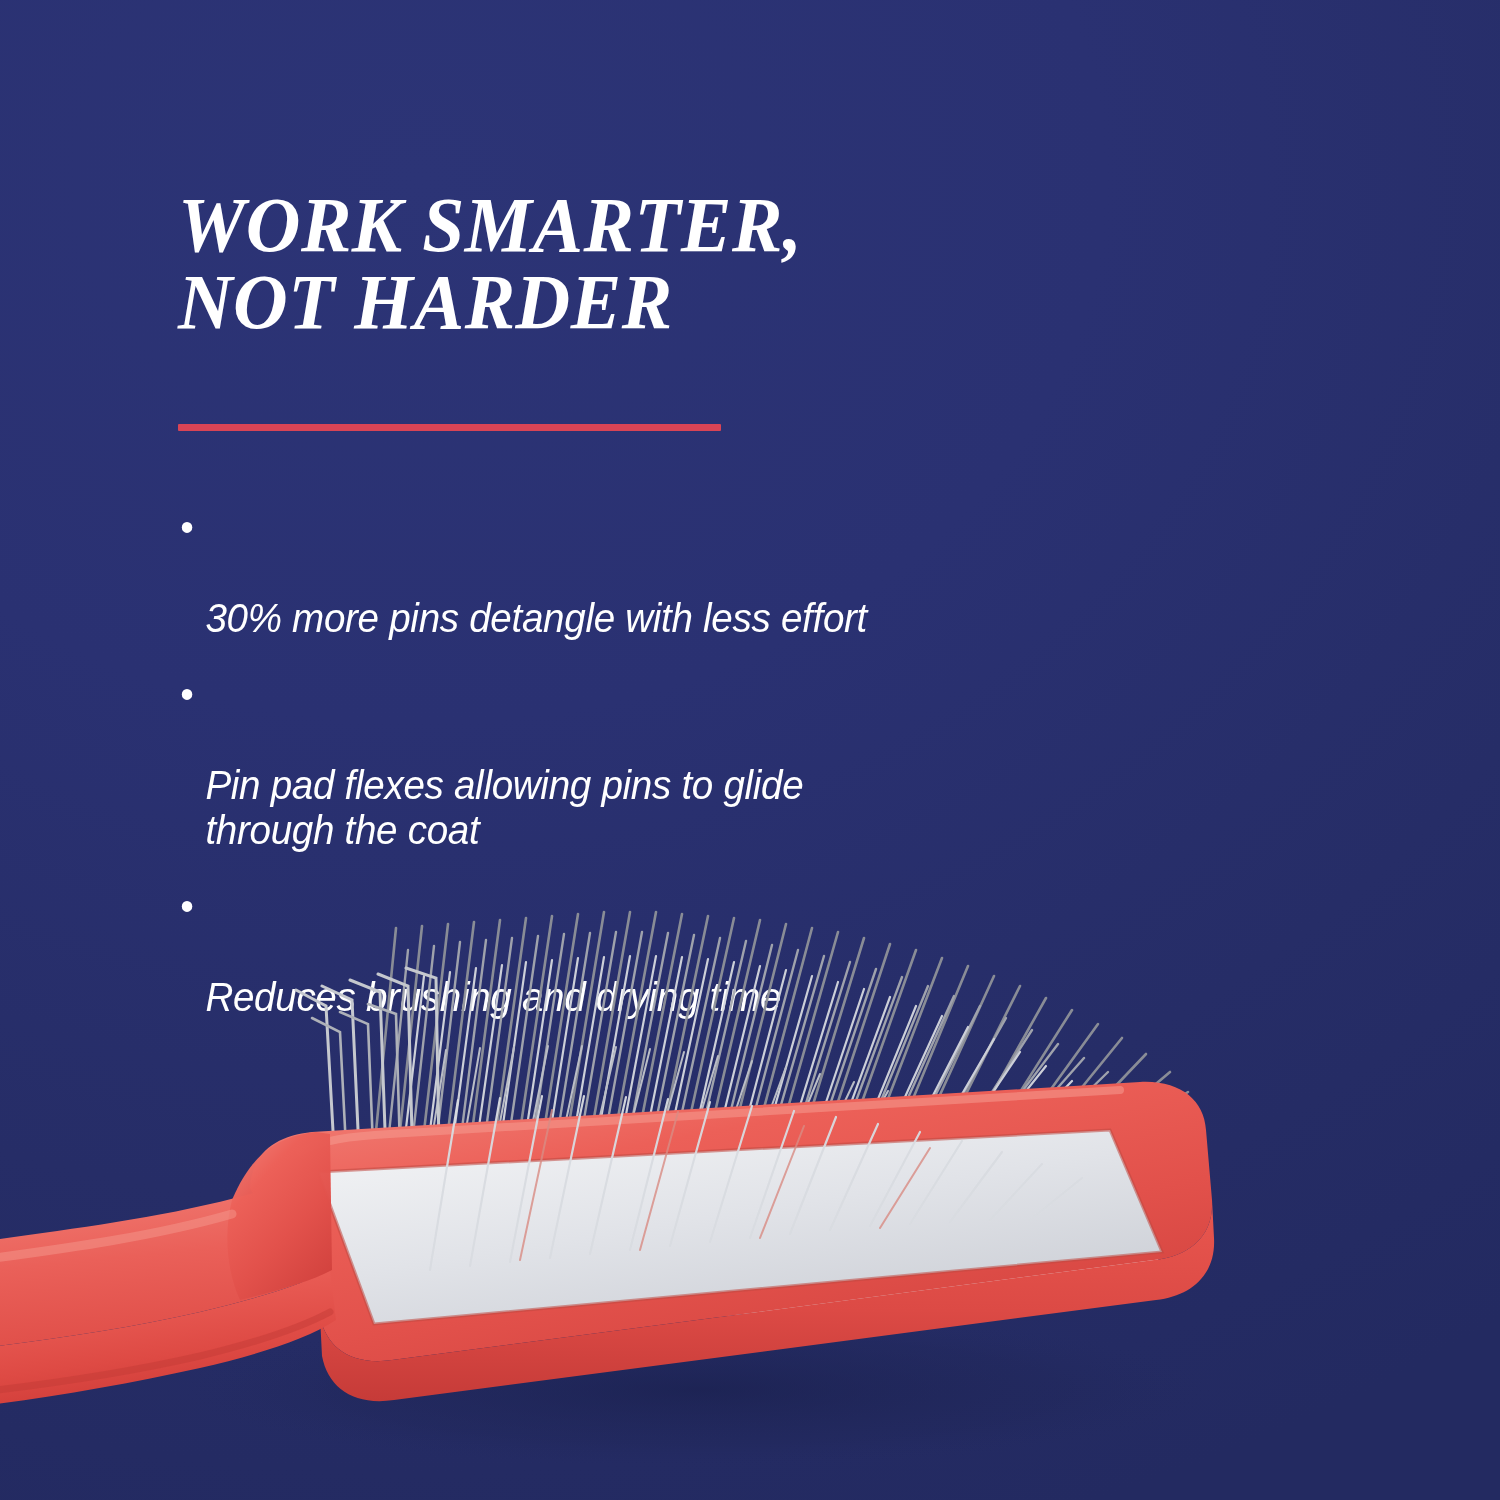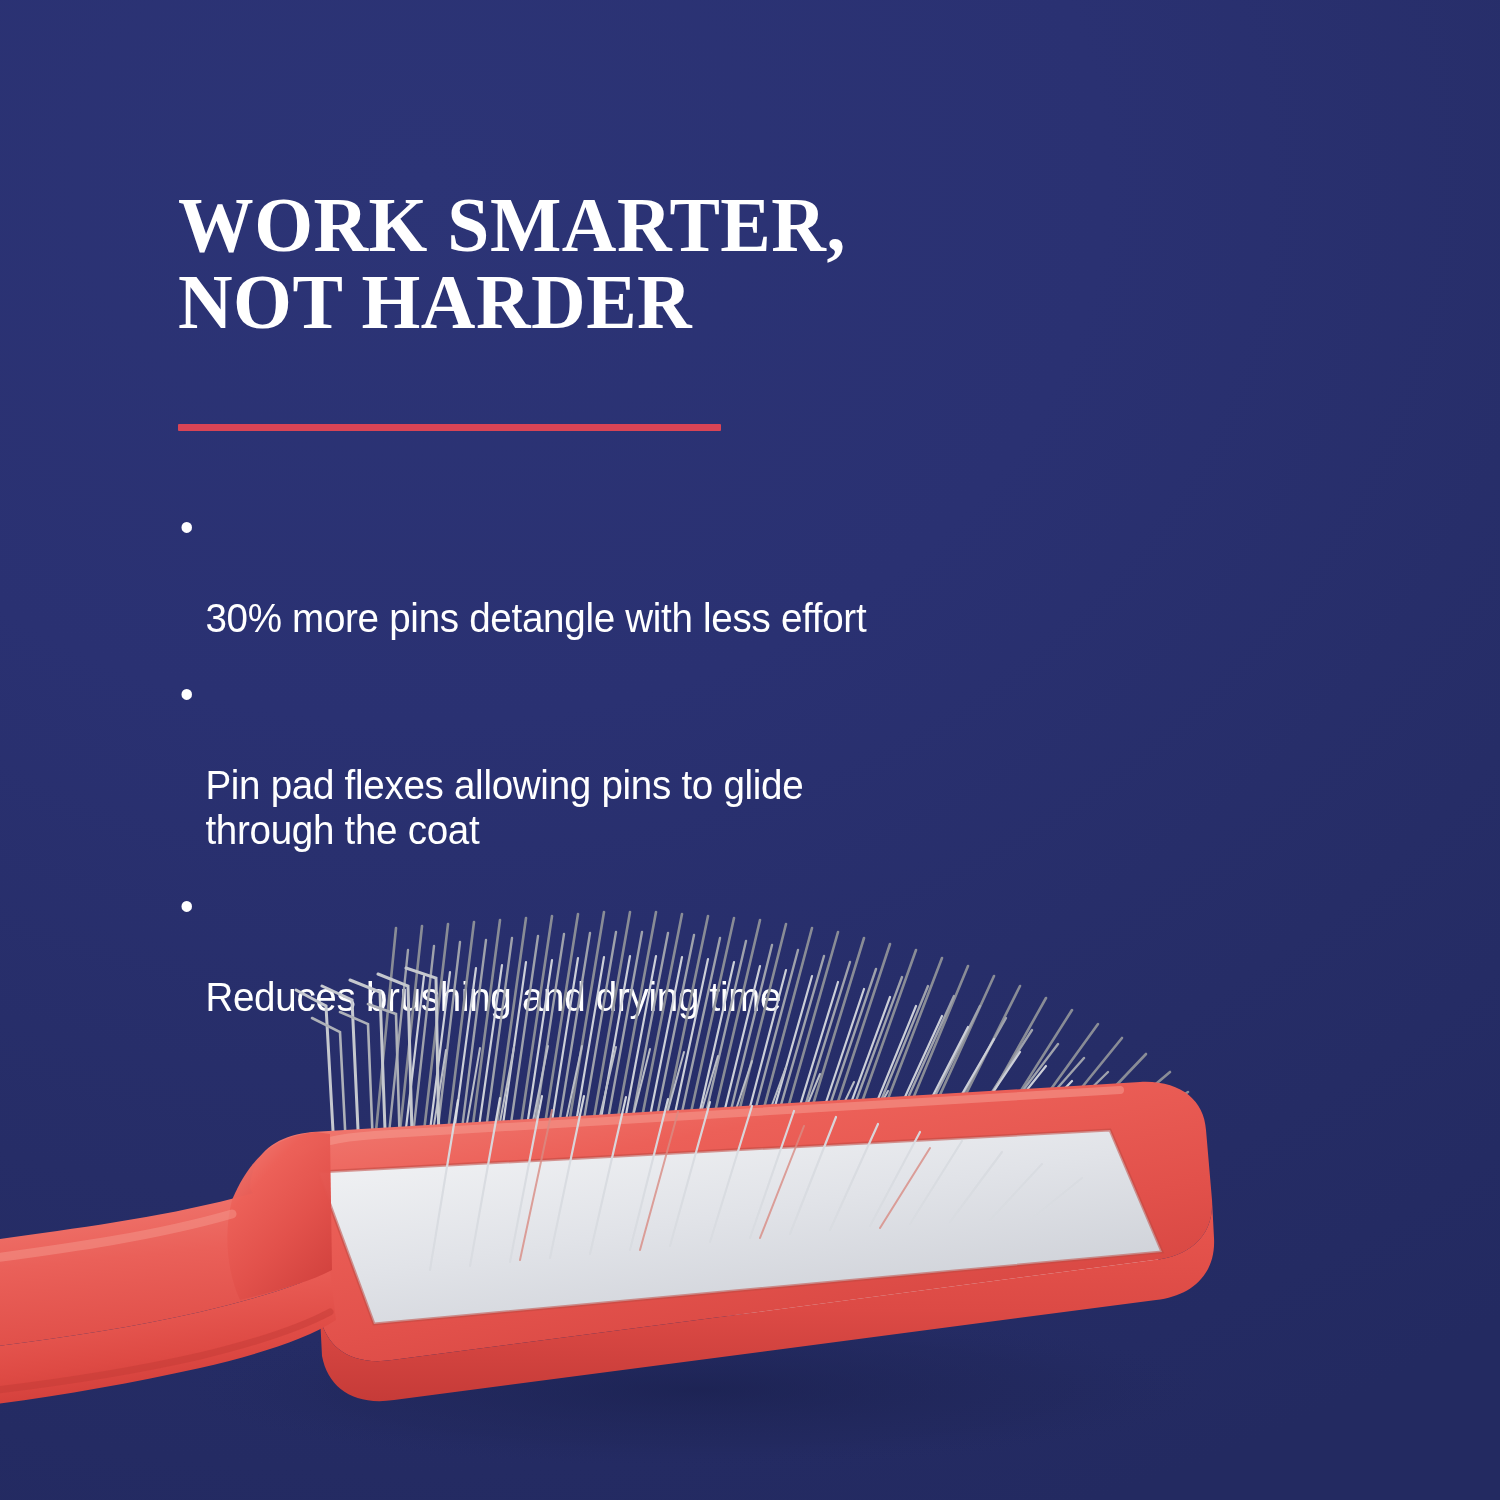--- a/index.html
+++ b/index.html
@@ -16,20 +16,21 @@
   }
 
   #poster {
     position: relative;
     width: 1500px;
     height: 1500px;
     background: #272e69;
     background-image:
       radial-gradient(120% 95% at 28% 12%, #2c3476 0%, #2a3172 38%, #262d67 72%, #232a61 100%);
     overflow: hidden;
+    font-style: italic;
   }
 
   
   .copy {
     position: absolute;
     left: 178px;
     top: 186px;
     width: 1000px;
   }
 

